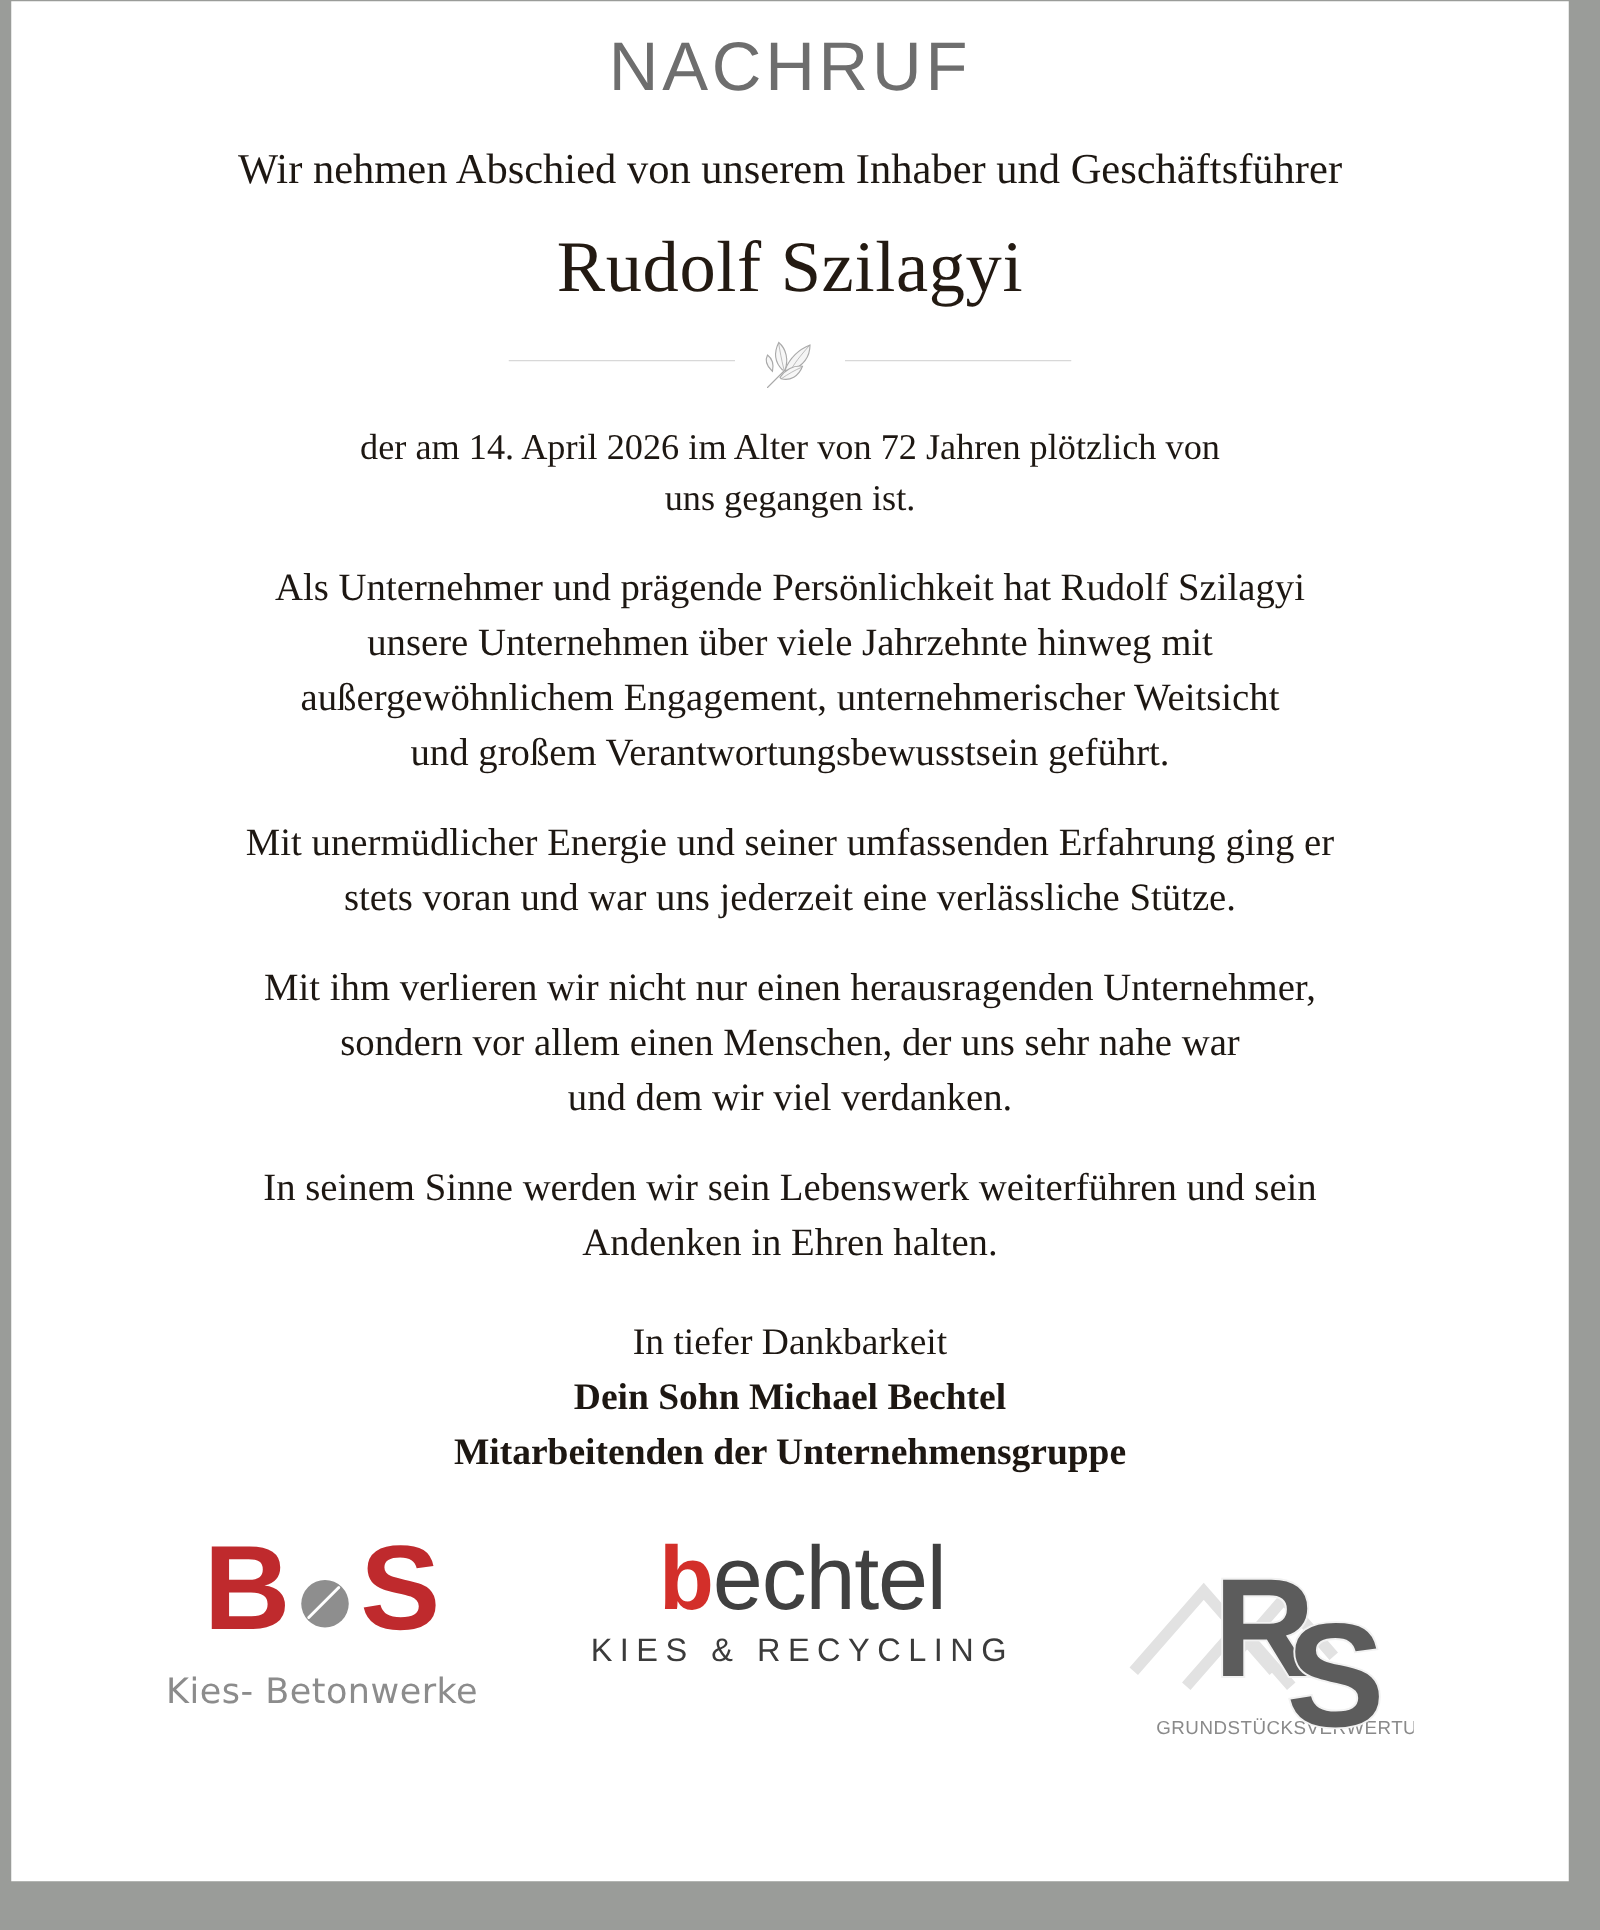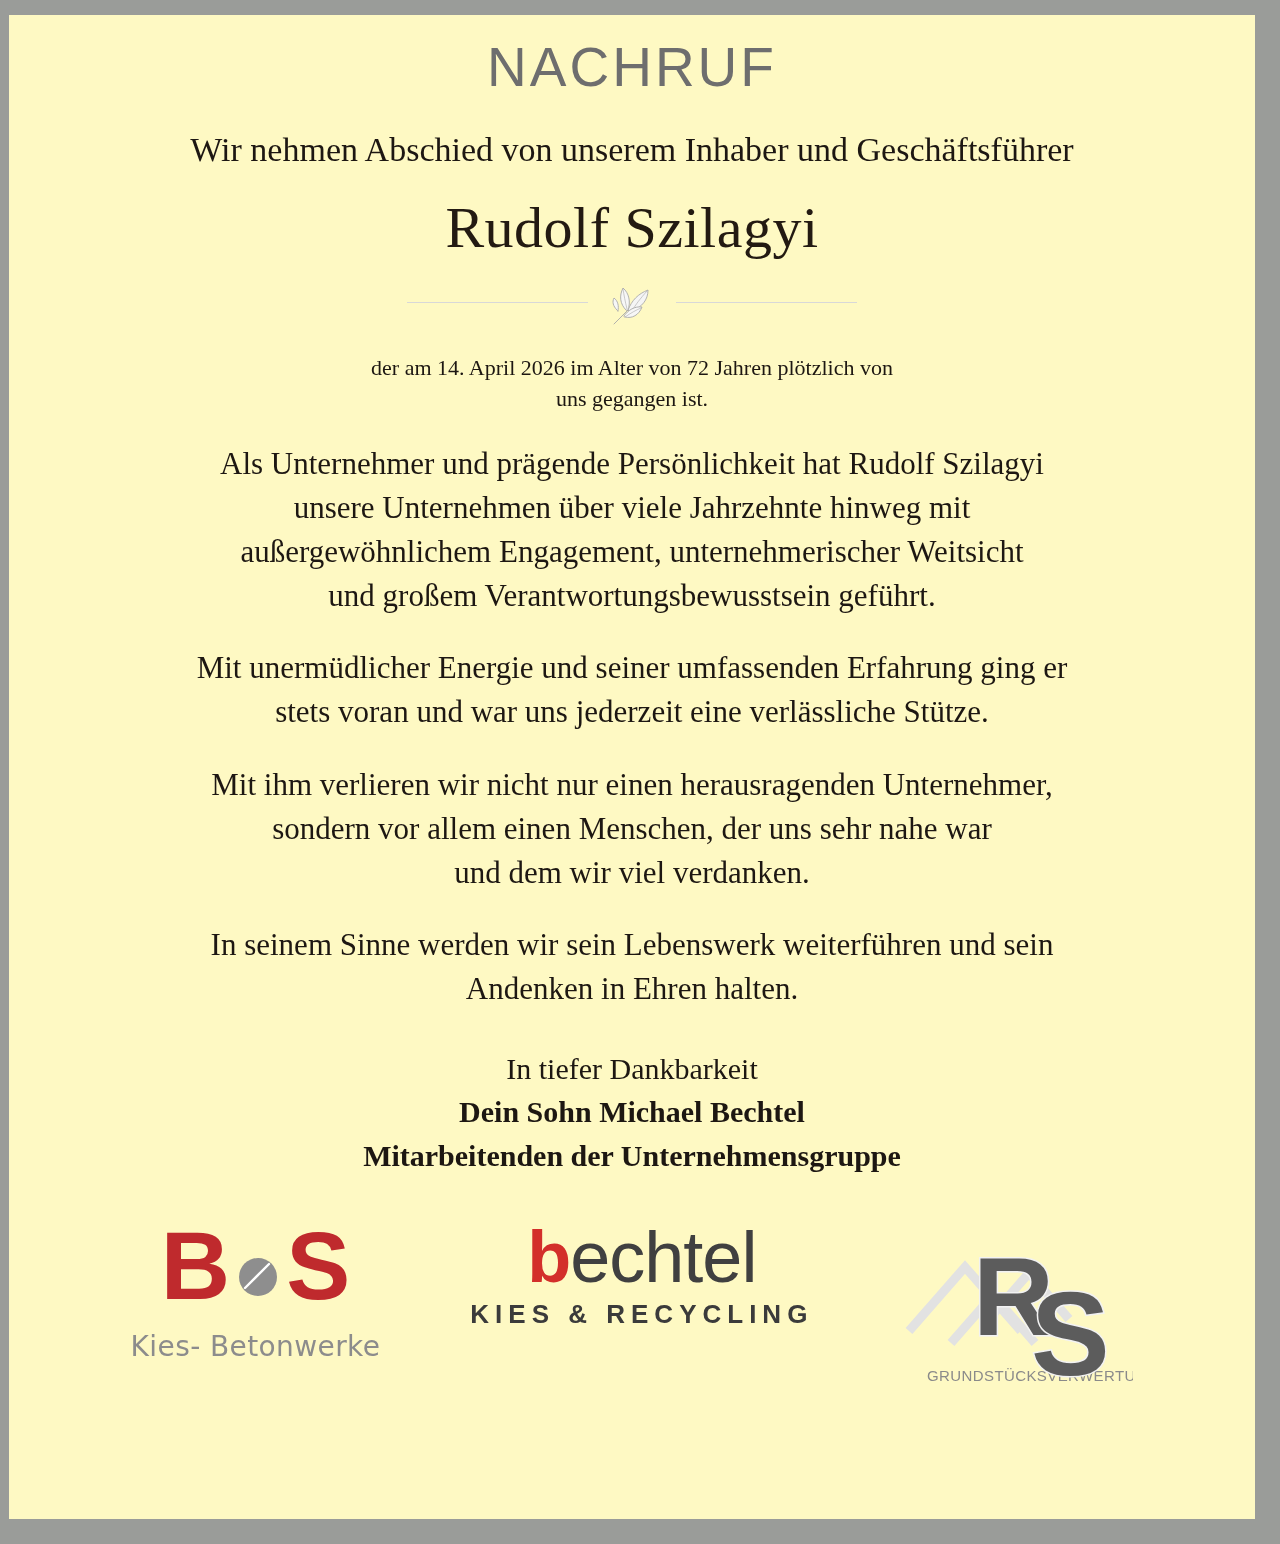--- a/index.html
+++ b/index.html
@@ -11,24 +11,24 @@
     width: 1280px;
     height: 1544px;
     background: #9a9c99;
     font-family: "Liberation Sans", sans-serif;
     overflow: hidden;
   }
 
   .frame {
     position: absolute;
     left: 9px;
-    top: 15px;
+    top: 1px;
     width: 1246px;
     height: 1504px;
-    background: #fef9c3;
+    background: #ffffff;
     box-sizing: border-box;
     overflow: hidden;
   }
 
   .inner {
     width: 100%;
     height: 100%;
     box-sizing: border-box;
     padding: 18px 48px 0 48px;
     text-align: center;
@@ -101,21 +101,21 @@
     font-size: 31px;
     font-weight: 400;
     line-height: 1.42;
     margin: 26px 0 0 0;
   }
   .para .ln {
     display: block;
     white-space: nowrap;
   }
 
-  .para-date { margin-top: 26px; font-size: 22px; }
+  .para-date { margin-top: 26px; font-size: 29px; }
   .para-1 { margin-top: 28px; }
   .para-2 { margin-top: 28px; }
   .para-3 { margin-top: 28px; }
   .para-4 { margin-top: 28px; }
 
   
   .signature {
     margin: 36px 0 0 0;
     color: #1d1712;
   }
@@ -186,21 +186,21 @@
     letter-spacing: -1px;
     white-space: nowrap;
   }
   .logo-bechtel .b-red { color: #d32f2a; font-weight: 700; }
   .logo-bechtel .rest-dark { color: #404040; }
   .logo-bechtel .bechtel-sub {
     margin-top: 10px;
     color: #3b3b3b;
     font-family: "Liberation Sans Narrow", "Liberation Sans", sans-serif;
     font-size: 26px;
-    font-weight: 700;
+    font-weight: 400;
     letter-spacing: 6px;
     white-space: nowrap;
   }
 
   
   .logo-rs {
     position: relative;
     width: 230px;
     height: 165px;
   }

